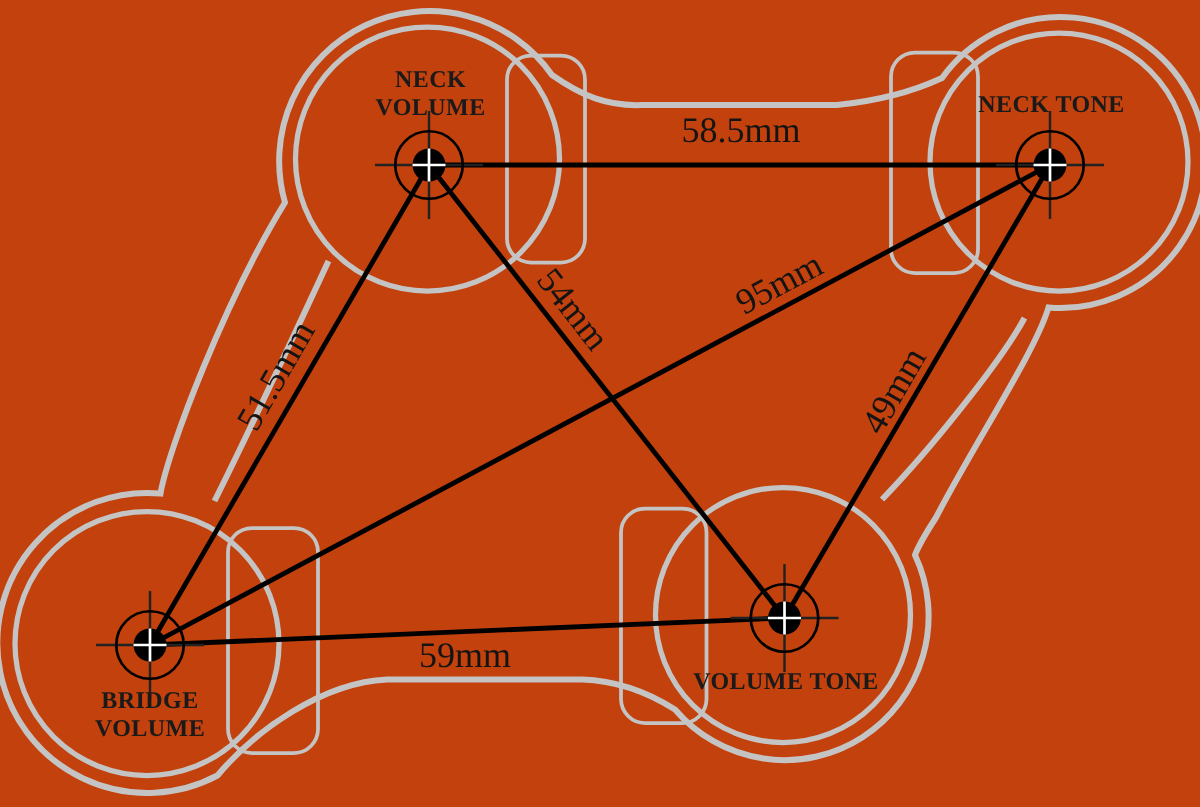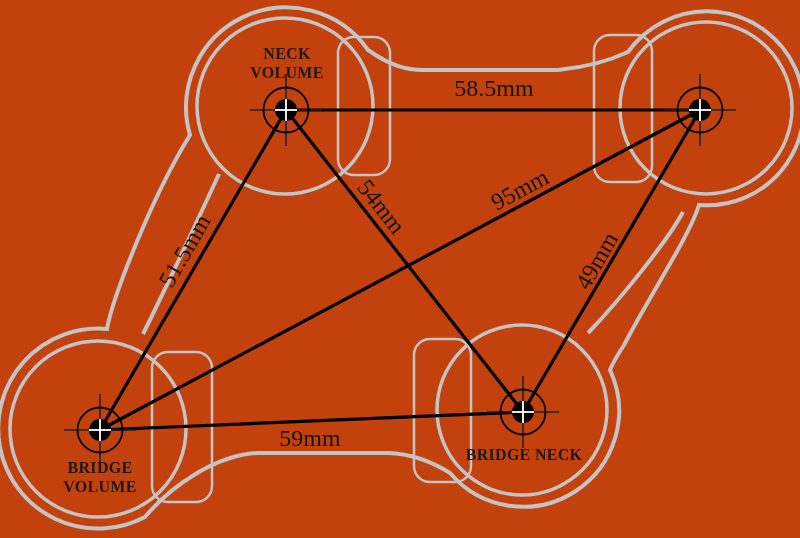--- a/index.html
+++ b/index.html
@@ -108,23 +108,24 @@
         <circle r="22.5" fill="none" stroke="#000" stroke-width="1.8"></circle>
         <circle r="11" fill="#000"></circle>
         <line x1="0" y1="-11" x2="0" y2="11" stroke="#fff" stroke-width="1.8"></line>
         <line x1="-11" y1="0" x2="11" y2="0" stroke="#fff" stroke-width="1.8"></line>
       </g>
     </g>
   </svg>
 
   <div class="pot-label" style="left:287px;top:63px;">NECK
 VOLUME</div>
+  <div class="pot-label" style="left:701px;top:70px;">NECK TONE</div>
   <div class="pot-label" style="left:100px;top:477px;text-align:center;">BRIDGE
 VOLUME</div>
-  <div class="pot-label" style="left:524px;top:455px;">BRIDGE NECK</div>
+  <div class="pot-label" style="left:524px;top:455px;">VOLUME TONE</div>
 
   <div class="dim-label" style="left:494px;top:88px;transform:translate(-50%,-50%);text-align:right;">58.5mm</div>
   <div class="dim-label" style="left:381px;top:207px;transform:translate(-50%,-50%) rotate(52deg);">54mm</div>
   <div class="dim-label" style="left:520px;top:190px;transform:translate(-50%,-50%) rotate(-28deg);">95mm</div>
   <div class="dim-label" style="left:185px;top:251px;transform:translate(-50%,-50%) rotate(-60deg);">51.5mm</div>
   <div class="dim-label" style="left:597px;top:261px;transform:translate(-50%,-50%) rotate(-60deg);">49mm</div>
   <div class="dim-label" style="left:310px;top:438px;transform:translate(-50%,-50%);text-align:right;">59mm</div>
 
 </div>
 

